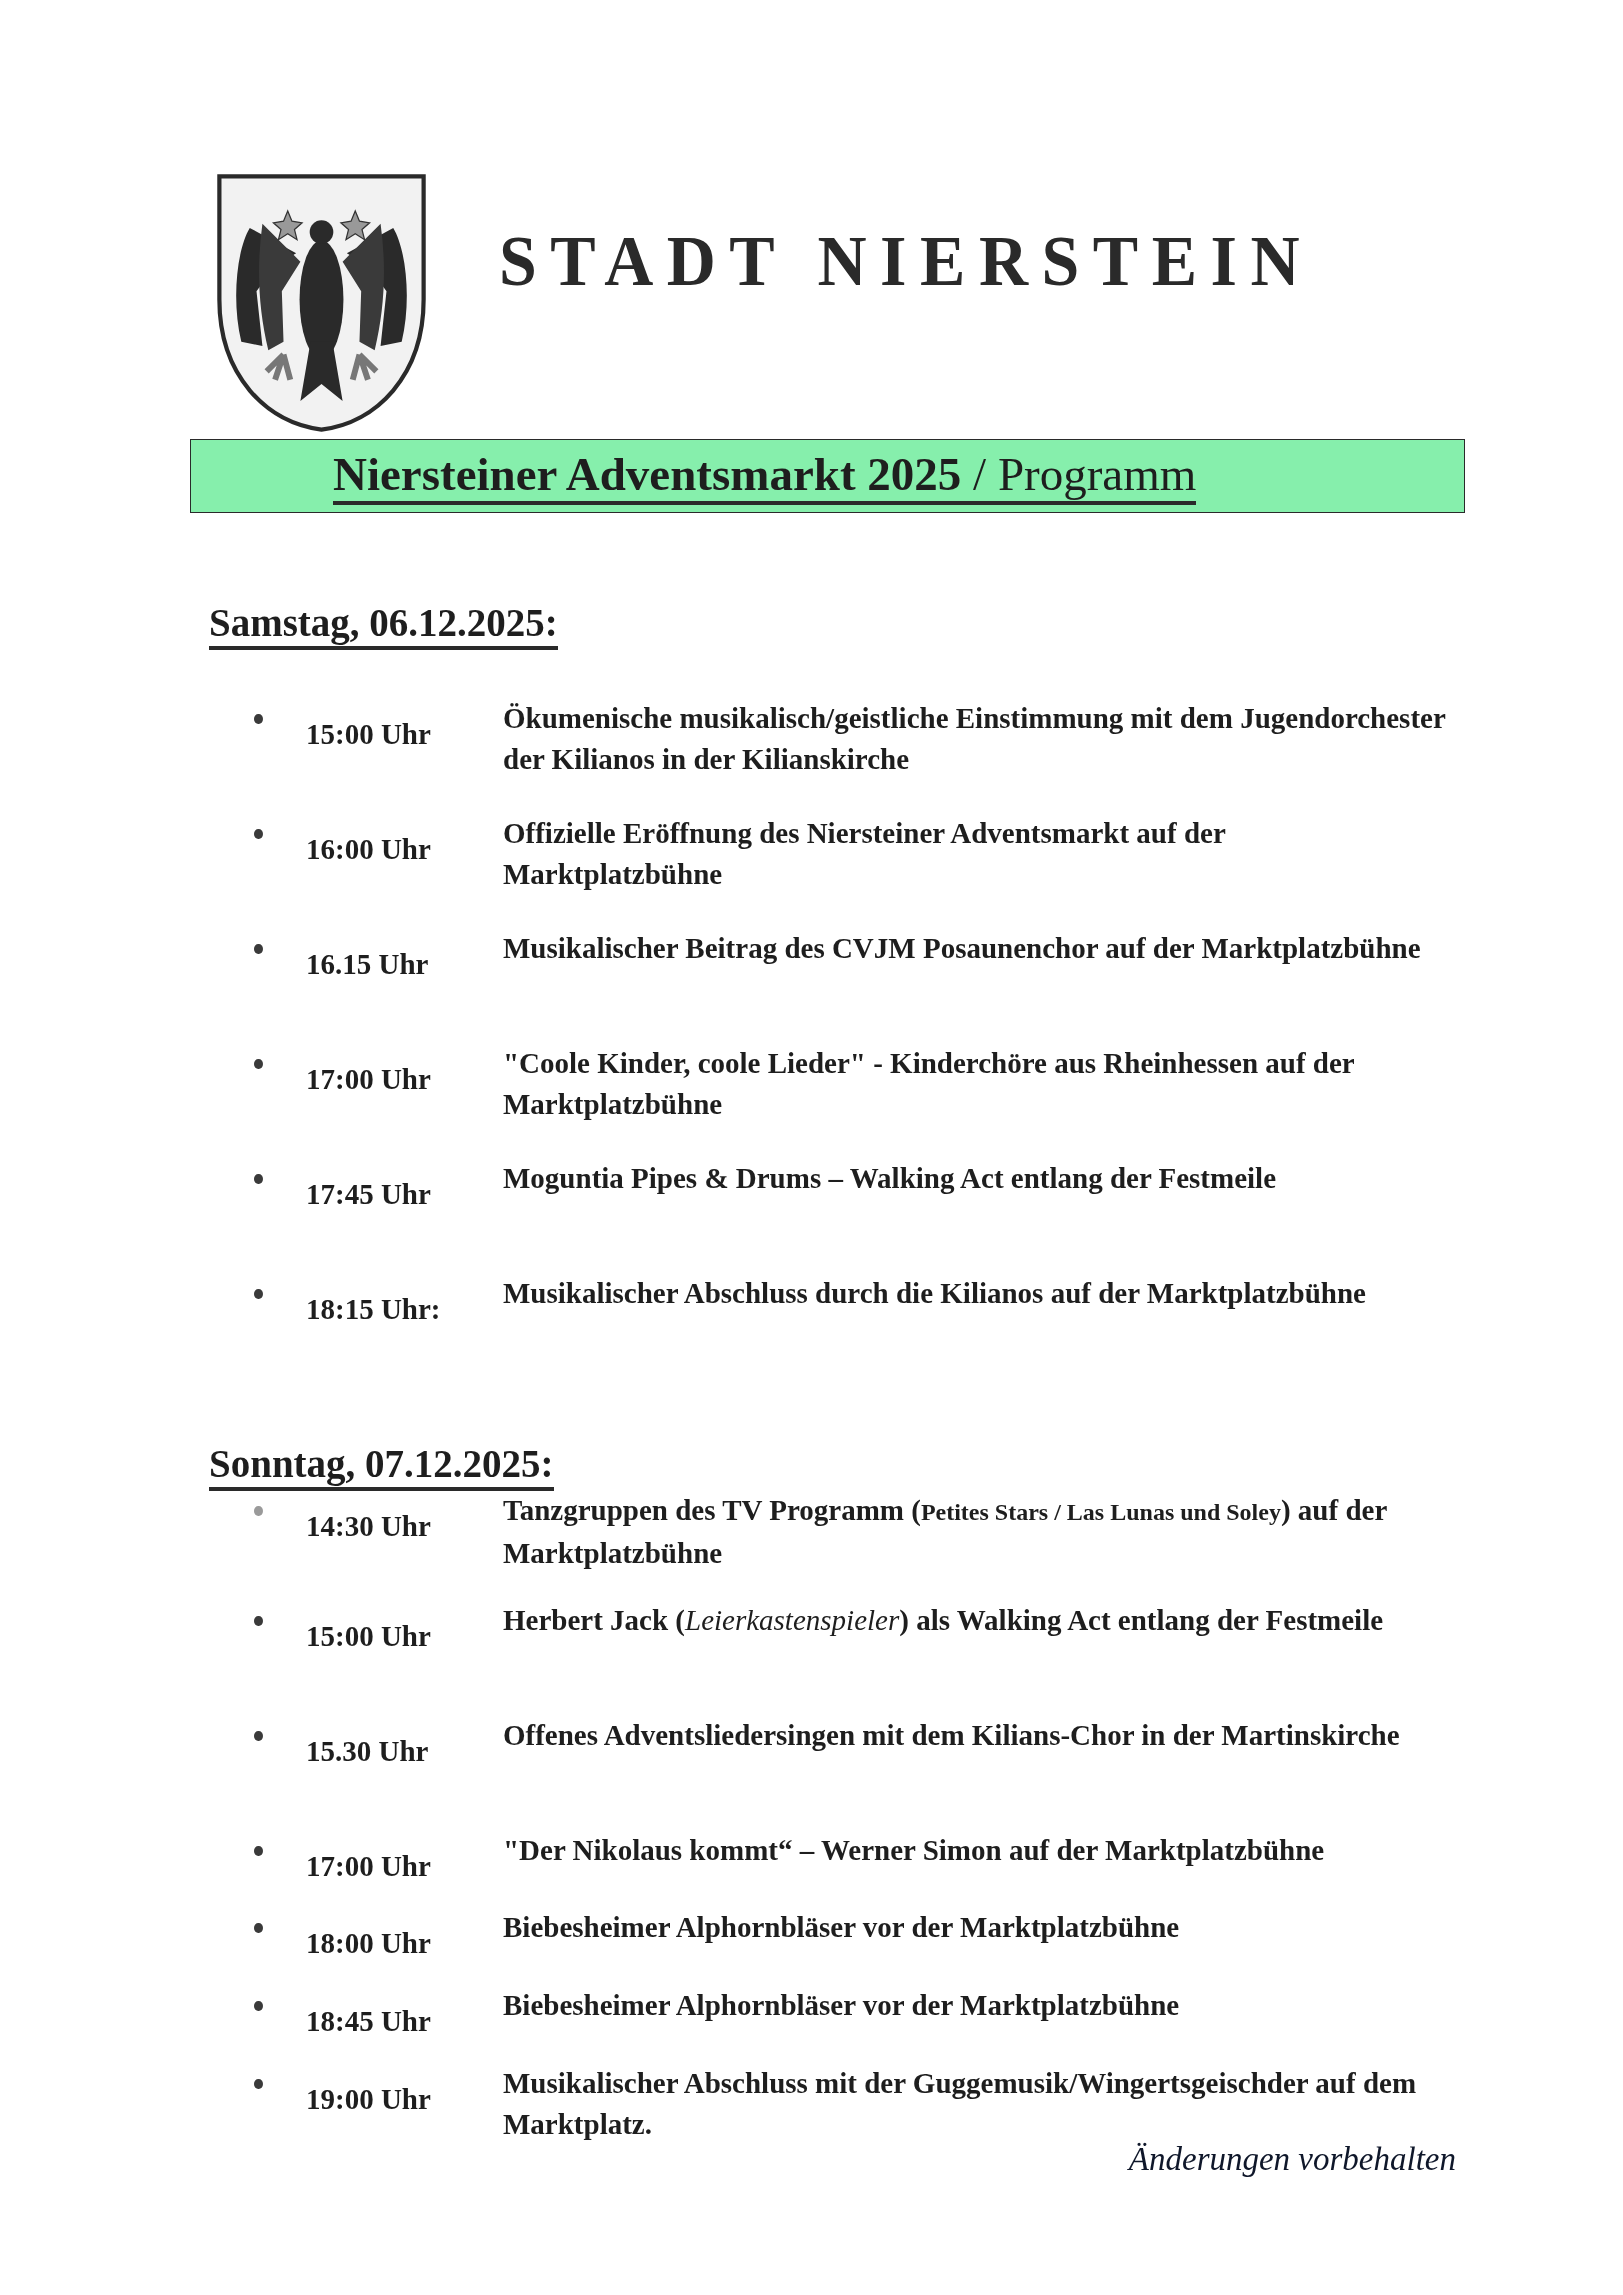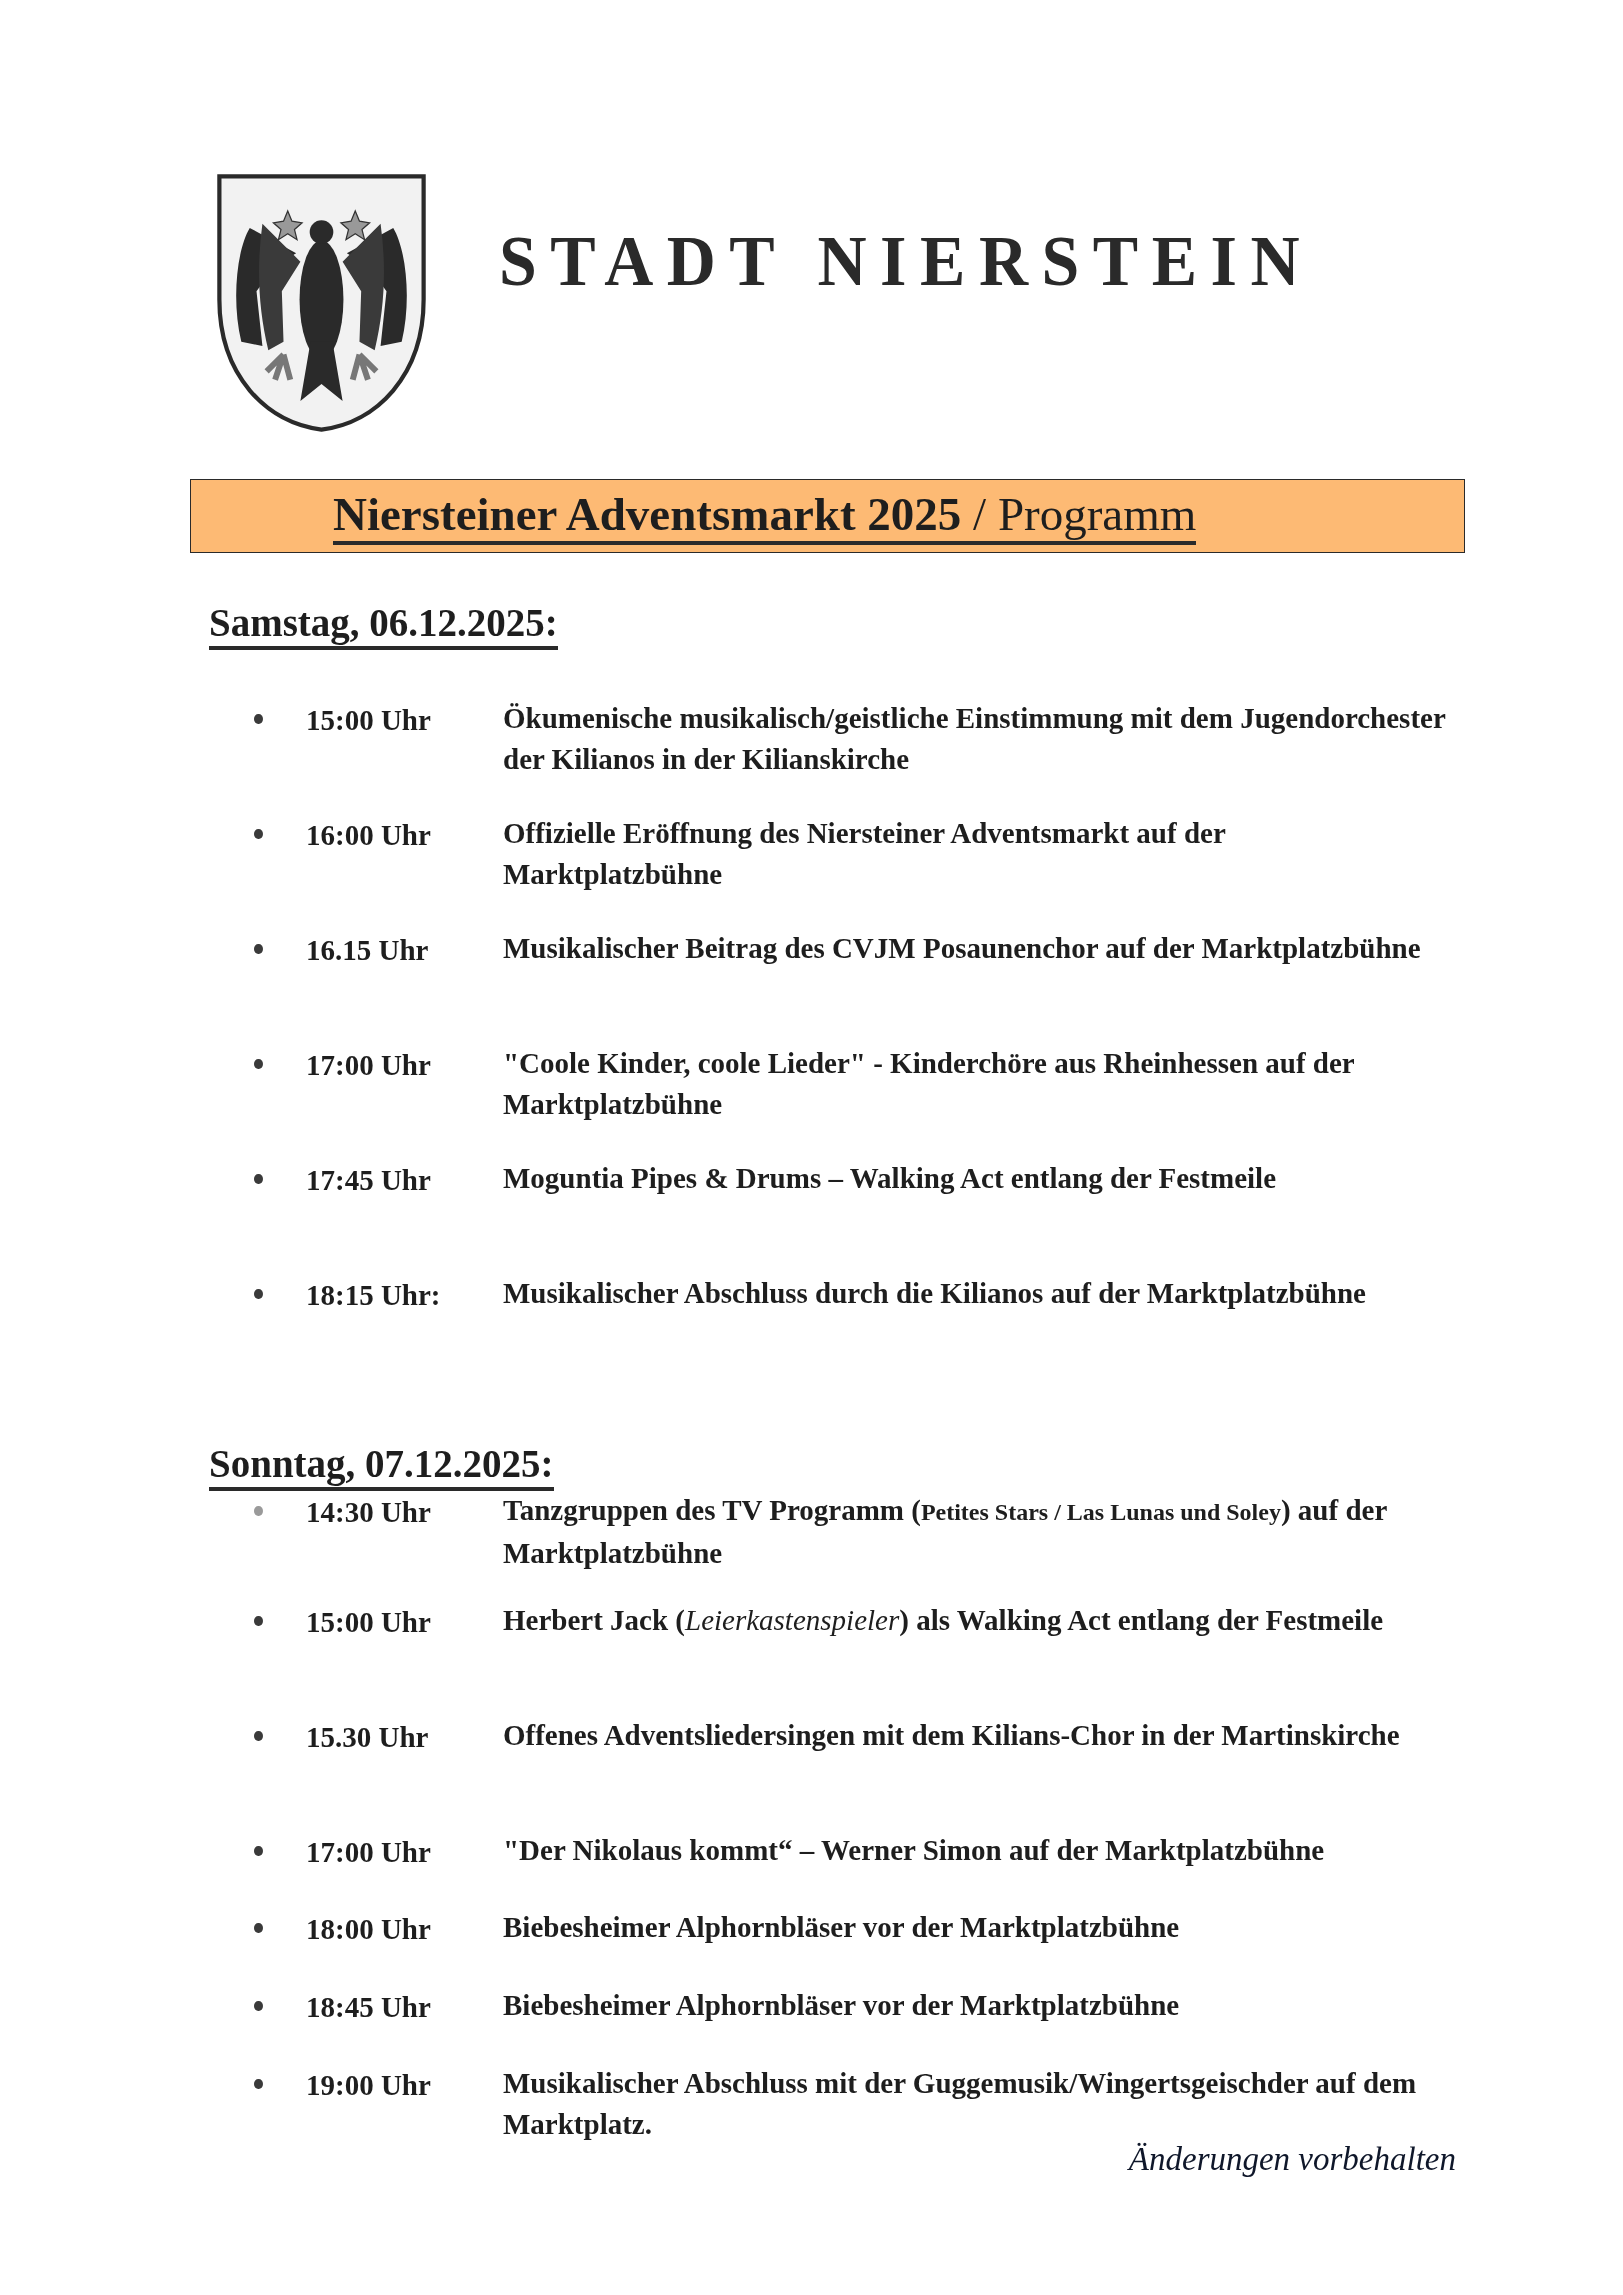--- a/index.html
+++ b/index.html
@@ -7,37 +7,37 @@
     width: 1623px; height: 2295px; position: relative; overflow: hidden;
     font-family: "Liberation Serif", "DejaVu Serif", serif; color: #1e1e1e;
   }
   .crest { position: absolute; left: 216px; top: 173px; width: 211px; height: 260px; }
   .town-title {
     position: absolute; left: 499px; top: 222px;
     font-size: 68px; font-weight: bold; letter-spacing: 13.5px; color: #2a2a2a;
     white-space: nowrap; transform: scaleY(1.05);
   }
   .banner {
-    position: absolute; left: 190px; top: 479px; width: 1275px; height: 74px;
-    border: 1.7px solid #2a2a2a; background: #fdba74; box-sizing: border-box;
+    position: absolute; left: 190px; top: 439px; width: 1275px; height: 74px;
+    border: 1.7px solid #2a2a2a; background: #86efac; box-sizing: border-box;
   }
   .banner-text {
     position: absolute; left: 142px; top: 10px; font-size: 47px; white-space: nowrap;
     border-bottom: 4.2px solid #2a2a2a; line-height: 49px; padding-bottom: 1.7px;
   }
   .banner-text .main { font-weight: bold; }
   .banner-text .sub { font-weight: normal; }
   .day-heading {
     position: absolute; left: 209px; font-size: 39px; font-weight: bold;
     white-space: nowrap; border-bottom: 4.2px solid #2a2a2a; line-height: 41px; padding-bottom: 3px;
   }
   .item { position: absolute; left: 254px; width: 1201px; font-size: 29px; font-weight: bold; line-height: 41px; }
   .bullet { position: absolute; left: 0; top: 16px; width: 8.5px; height: 10px; border-radius: 50%; background: #3a3a3a; }
   .bullet.light { background: #9a9a9a; }
-  .time { position: absolute; left: 52px; top: 2px; white-space: nowrap; }
+  .time { position: absolute; left: 52px; top: 16px; white-space: nowrap; }
   .desc { position: absolute; left: 249px; top: 0; width: 947px; }
   .desc .small { font-weight: bold; font-size: 24px; }
   .desc .ital { font-weight: normal; font-style: italic; }
   .footer-note {
     position: absolute; right: 167px; top: 2141px; font-size: 33px; font-style: italic; color: #0f172a;
   }
 </style>
 </head>
 <body>
 

